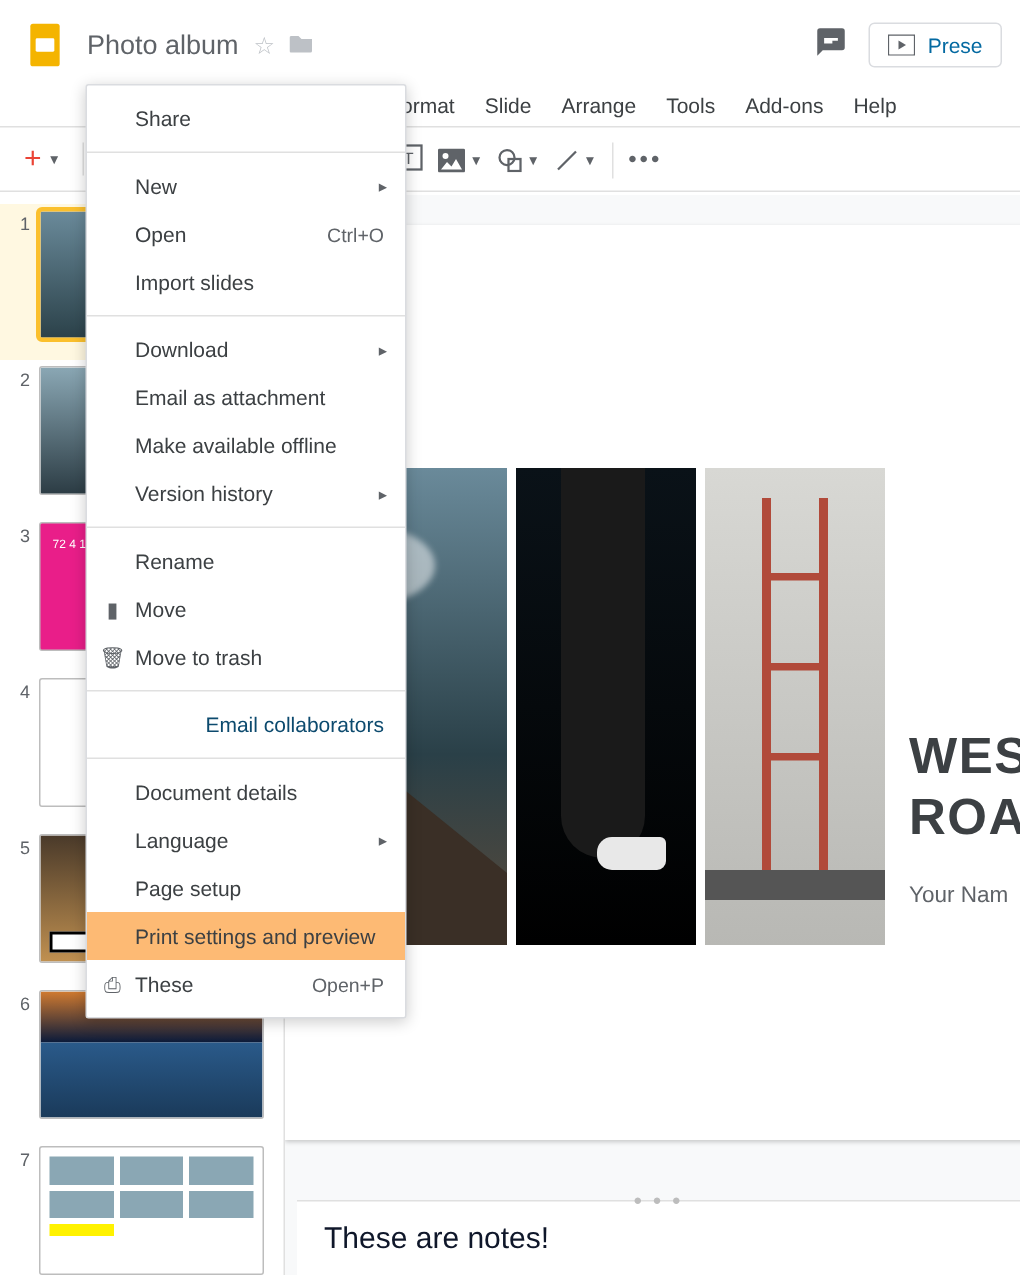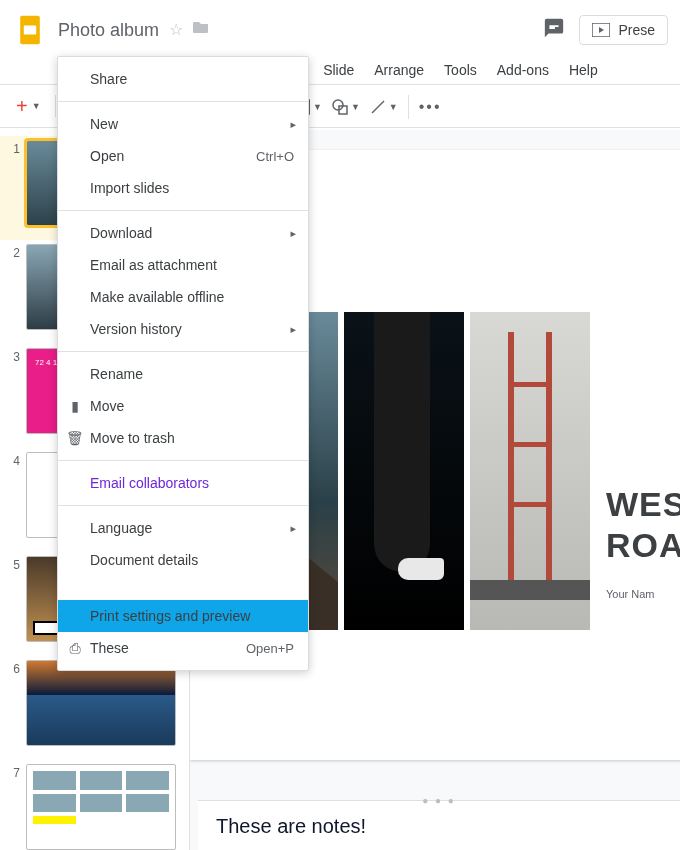--- a/index.html
+++ b/index.html
@@ -2,27 +2,27 @@
 <html><head>
 <meta charset="utf-8">
 <style>
   * { box-sizing: border-box; margin: 0; padding: 0; font-family: Arial, Helvetica, sans-serif; }
   body { width: 680px; height: 850px; overflow: hidden; background: #fff; position: relative; }
 
   
   .header { height: 56px; display: flex; align-items: center; padding: 4px 12px 0 12px; }
   .logo { width: 36px; height: 36px; display:flex; align-items:center; justify-content:center; margin-right:10px; }
   .logo svg { width: 32px; height: 32px; }
-  .title-row { display:flex; align-items:flex-start; gap:10px; }
+  .title-row { display:flex; align-items:flex-end; gap:10px; }
   .doc-title { font-size: 18px; color:#5f6368; }
   .star-icon { color:#bdc1c6; font-size:16px; }
   .folder-icon { color:#bdc1c6; }
   .right-head { margin-left:auto; display:flex; align-items:center; gap:14px; }
   .comment-icon { color:#5f6368; }
-  .present-btn { border:1px solid #dadce0; border-radius:4px; padding:6px 12px; display:flex; align-items:center; gap:8px; color:#404040; font-size:14px; }
+  .present-btn { border:1px solid #dadce0; border-radius:4px; padding:6px 12px; display:flex; align-items:center; gap:8px; color:#0369a1; font-size:14px; }
 
   
   .menubar { height: 28px; display:flex; align-items:center; padding-left:58px; gap:2px; font-size:14px; color:#3c4043; }
   .menu-item { padding:4px 9px; border-radius:4px; cursor:pointer; }
   .menu-item.active { }
 
   
   .toolbar { height:44px; border-top:1px solid #e0e0e0; border-bottom:1px solid #e0e0e0; display:flex; align-items:center; padding:0 12px; gap:6px; color:#5f6368; position:relative; }
   .newslide-btn { display:flex; align-items:center; gap:4px; padding:4px; }
 
@@ -67,35 +67,35 @@
   .p3 .bridge { position:absolute; left:8px; right:8px; top:20px; bottom:40px; }
   .p3 .tower { position:absolute; left:30px; top:0; width:44px; height:100%; }
   .p3 .tower div { position:absolute; background:#b14a3a; }
   .p3 .v1 { left:0; top:0; width:6px; height:100%; }
   .p3 .v2 { right:0; top:0; width:6px; height:100%; }
   .p3 .h1 { left:0; right:0; top:50px; height:5px; }
   .p3 .h2 { left:0; right:0; top:110px; height:5px; }
   .p3 .h3 { left:0; right:0; top:170px; height:5px; }
   .p3 .road { position:absolute; bottom:30px; left:0; right:0; height:20px; background:#555; }
   .slide-title { position:absolute; top:334px; left:416px; font-size:34px; font-weight:600; color:#3c4043; letter-spacing:1px; line-height:1.2; }
-  .slide-sub { position:absolute; top:438px; left:416px; font-size:11px; color:#5f6368; }
+  .slide-sub { position:absolute; top:438px; left:416px; font-size:15px; color:#5f6368; }
 
   
   .notes-bar { position:absolute; left:198px; right:0; bottom:0; height:50px; border-top:1px solid #e0e0e0; background:#fff; padding:14px 18px; }
   .notes-grip { position:absolute; top:-6px; left:50%; transform:translateX(-50%); color:#bdbdbd; font-size:10px; letter-spacing:2px; }
   .notes-text { font-size:20px; color:#0f172a; }
 
   
-  .dropdown { position:absolute; top:56px; left:57px; width:252px; background:#fff; border:1px solid #dadce0; box-shadow:0 2px 10px rgba(0,0,0,0.2); border-radius:2px; padding:6px 0; z-index:100; }
+  .dropdown { position:absolute; top:56px; left:57px; width:214px; background:#fff; border:1px solid #dadce0; box-shadow:0 2px 10px rgba(0,0,0,0.2); border-radius:2px; padding:6px 0; z-index:100; }
   .dd-item { height:32px; display:flex; align-items:center; padding:0 14px 0 32px; font-size:14px; color:#3c4043; position:relative; cursor:pointer; }
   .dd-item.has-sub:after { content:"▸"; position:absolute; right:12px; color:#5f6368; font-size:11px; }
   .dd-item .shortcut { margin-left:auto; color:#5f6368; font-size:13px; }
-  .dd-item.disabled { color:#6d28d9; }
+  .dd-item.disabled { color:#0c4a6e;justify-content:flex-end; }
   .dd-sep { height:1px; background:#e0e0e0; margin:6px 0; }
-  .dd-item.hover { background:#0ea5e9;margin-top:24px; }
+  .dd-item.hover { background:#fdba74; }
   .dd-item .dd-icon { position:absolute; left:8px; width:18px; text-align:center; color:#5f6368; }
 
   .tool-frag { position:absolute; left:264px; top:0; height:44px; display:flex; align-items:center; gap:10px; color:#5f6368; }
   .tool-frag .sep { width:1px; height:24px; background:#e0e0e0; }
   .tri-down { font-size:9px; color:#5f6368; }
 </style>
 </head>
 <body>
 
 <div class="header">
@@ -321,25 +321,28 @@
     </div>
   <div class="dd-item">
       <span class="dd-icon">🗑</span>
       <span>Move to trash</span>
     </div>
   <div class="dd-sep"></div>
   <div class="dd-item disabled">
       <span>Email collaborators</span>
     </div>
   <div class="dd-sep"></div>
+  <div class="dd-item">
+      <span>Document details</span>
+    </div>
   <div class="dd-item has-sub">
       <span>Language</span>
     </div>
   <div class="dd-item">
-      <span>Document details</span>
+      <span>Page setup</span>
     </div>
   <div class="dd-item hover">
       <span>Print settings and preview</span>
     </div>
   <div class="dd-item">
       <span class="dd-icon">⎙</span>
       <span>These</span>
       <span class="shortcut">Open+P</span>
     </div>
 </div>

